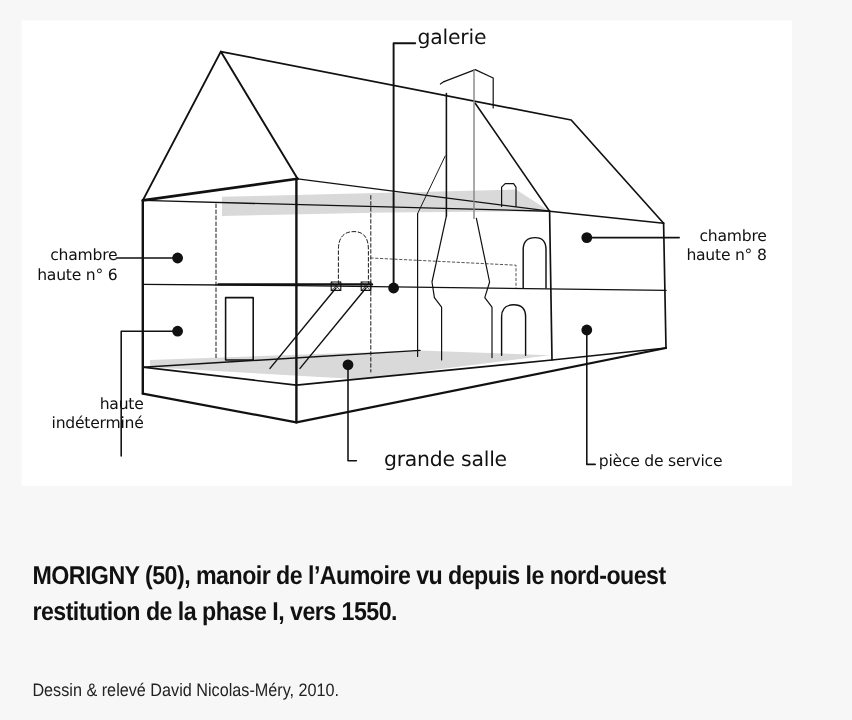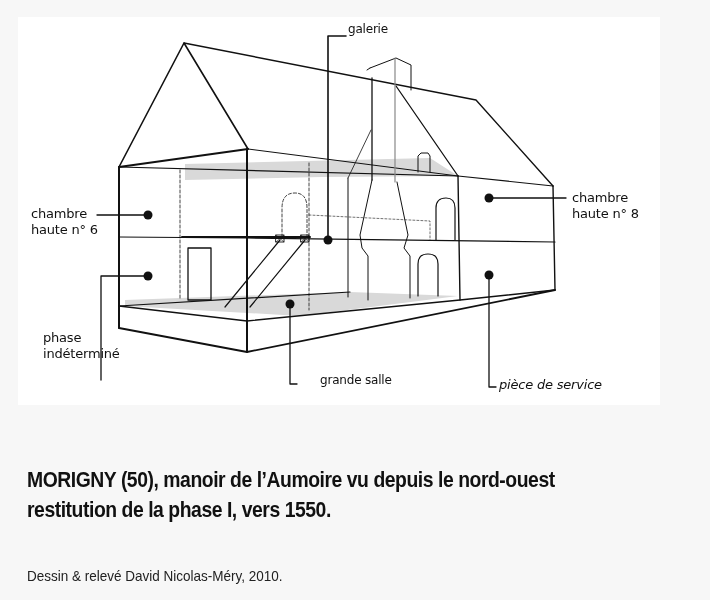--- a/index.html
+++ b/index.html
@@ -16,22 +16,22 @@
       background: #ffffff;
     }
     svg.drawing { position: absolute; left: 0; top: 0; }
     .lbl {
       position: absolute;
       font-family: "DejaVu Sans", sans-serif;
       color: #111;
       line-height: 1.25;
       letter-spacing: -0.2px;
     }
-    .lbl.sm { font-size: 13px; }
-    .lbl.lg { font-size: 12px; }
+    .lbl.sm { font-size: 13px; text-align: right; }
+    .lbl.lg { font-size: 17px; }
     .caption {
       position: absolute; left: 27px; top: 465px;
       font-family: "Liberation Sans", sans-serif;
       font-weight: bold; font-size: 21.5px;
       color: #111; line-height: 30px;
       letter-spacing: -0.5px;
       transform: scaleX(0.9); transform-origin: left top;
       white-space: nowrap;
     }
     .credit {
@@ -131,31 +131,31 @@
 </svg>
 
 <div class="lbl lg" style="left:348px; top:22px;">galerie</div>
 
 <div class="lbl sm" style="left:31px; top:206px;">
   <div>chambre</div>
   <div>haute n° 6</div>
 </div>
 
 <div class="lbl sm" style="left:43px; top:330px;">
-  <div>phase</div>
+  <div>haute</div>
   <div>indéterminé</div>
 </div>
 
 <div class="lbl sm" style="left:572px; top:190px;">
   <div>chambre</div>
   <div>haute n° 8</div>
 </div>
 
 <div class="lbl lg" style="left:300px; top:373px;margin-left:20px;">grande salle</div>
 
-<div class="lbl sm" style="left:499px; top:377px;font-style:italic;">pièce de service</div>
+<div class="lbl sm" style="left:499px; top:377px;">pièce de service</div>
 
 <div class="caption">
   <div>MORIGNY (50), manoir de l’Aumoire vu depuis le nord-ouest</div>
   <div>restitution de la phase I, vers 1550.</div>
 </div>
 
 <div class="credit">Dessin &amp; relevé David Nicolas-Méry, 2010.</div>
 
 </body></html>

